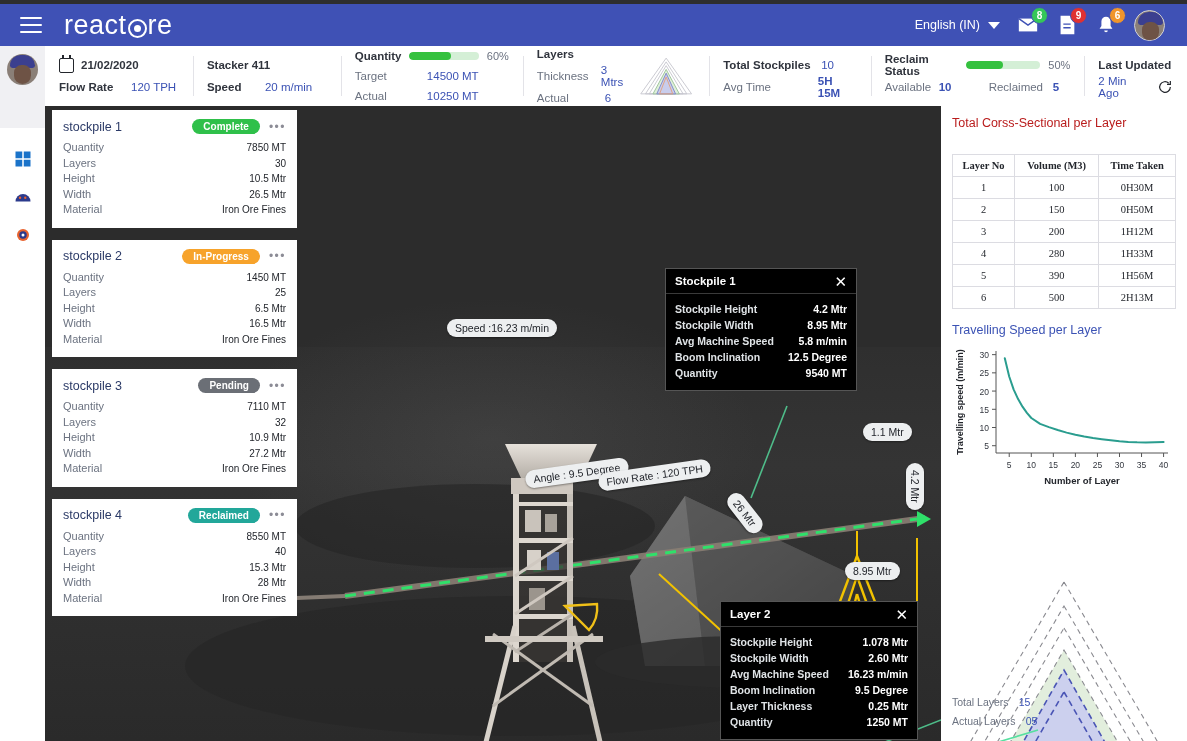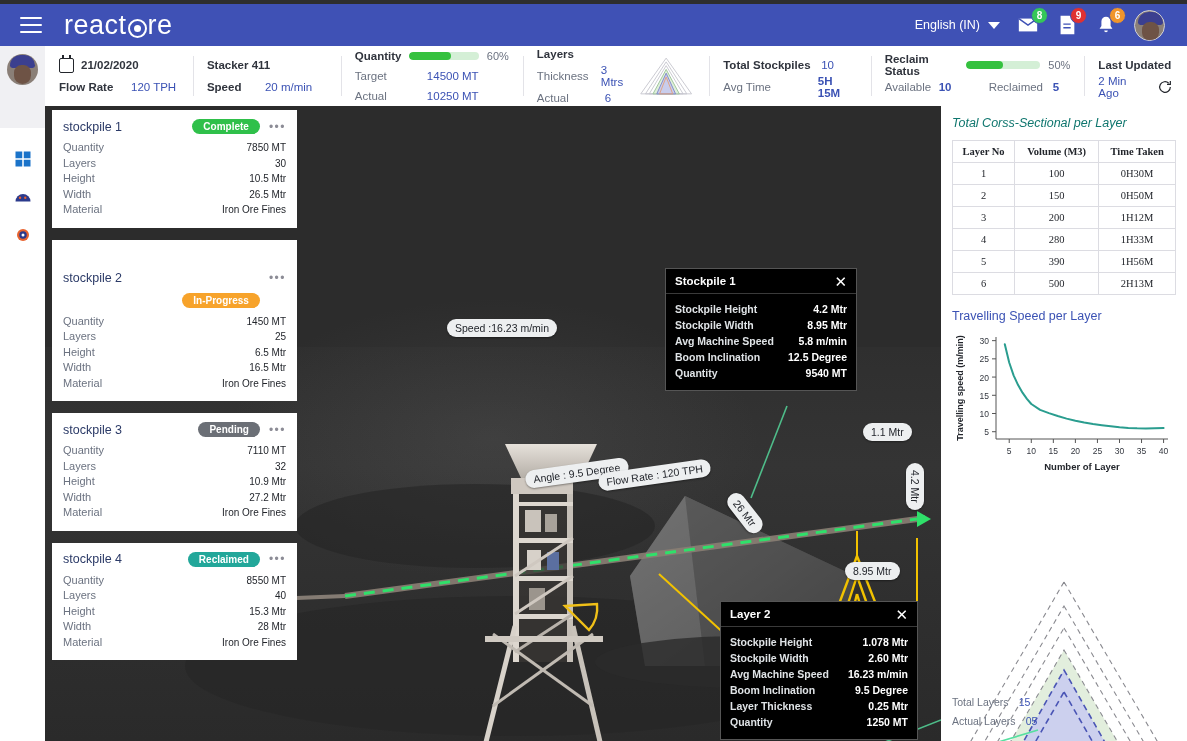--- a/index.html
+++ b/index.html
@@ -108,21 +108,21 @@
   .chip { margin-left: auto; font-size: 10px; color: #fff; font-weight: bold;
     padding: 2px 11px; border-radius: 10px; }
   .dots { margin-left: 9px; color: #8c8c96; letter-spacing: 1.5px; font-size: 12px; cursor: pointer; }
   .crow { display: flex; justify-content: space-between; line-height: 15.5px; }
   .crow .k { font-size: 11px; color: #6b7280; }
   .crow .v { font-size: 10px; color: #23262c; }
 
   
   .right { position: absolute; left: 941px; top: 106px; width: 246px; height: 635px;
     background: #fff; padding: 10px 11px; }
-  .panel-title { font-size: 12.5px; color: #0f766e; margin-bottom: 10px; font-style: italic; }
+  .panel-title { font-size: 12.5px; color: #b91c1c; margin-bottom: 24px; }
   table.ctab { width: 100%; border-collapse: collapse; font-family: Liberation Serif, serif; }
   table.ctab th, table.ctab td { border: 1px solid #dcdce2; text-align: center;
     font-size: 10.5px; padding: 5px 2px; color: #23262c; }
   table.ctab th { font-weight: bold; }
 
   .chart-wrap { position: relative; margin-top: 14px; }
   .chart-title { font-size: 12.5px; color: #3b52b4; margin-bottom: 4px; }
 
   .tri-foot { position: absolute; left: 11px; right: 11px; bottom: 10px; }
   .tf-row { display: flex; flex-direction: column; }
@@ -492,21 +492,21 @@
           <span class="v">26.5 Mtr</span>
         </div>
         <div class="crow">
           <span class="k">Material</span>
           <span class="v">Iron Ore Fines</span>
         </div>
       </div>
       <div class="card">
         <div class="card-hd">
           <div class="card-title">stockpile 2</div>
-          <div class="chip" style="background: rgb(247, 163, 43); margin-top: 44px;">In-Progress</div>
+          <div class="chip" style="background: rgb(247, 163, 43);">In-Progress</div>
           <div class="dots">•••</div>
         </div>
         <div class="crow">
           <span class="k">Quantity</span>
           <span class="v">1450 MT</span>
         </div>
         <div class="crow">
           <span class="k">Layers</span>
           <span class="v">25</span>
         </div>

